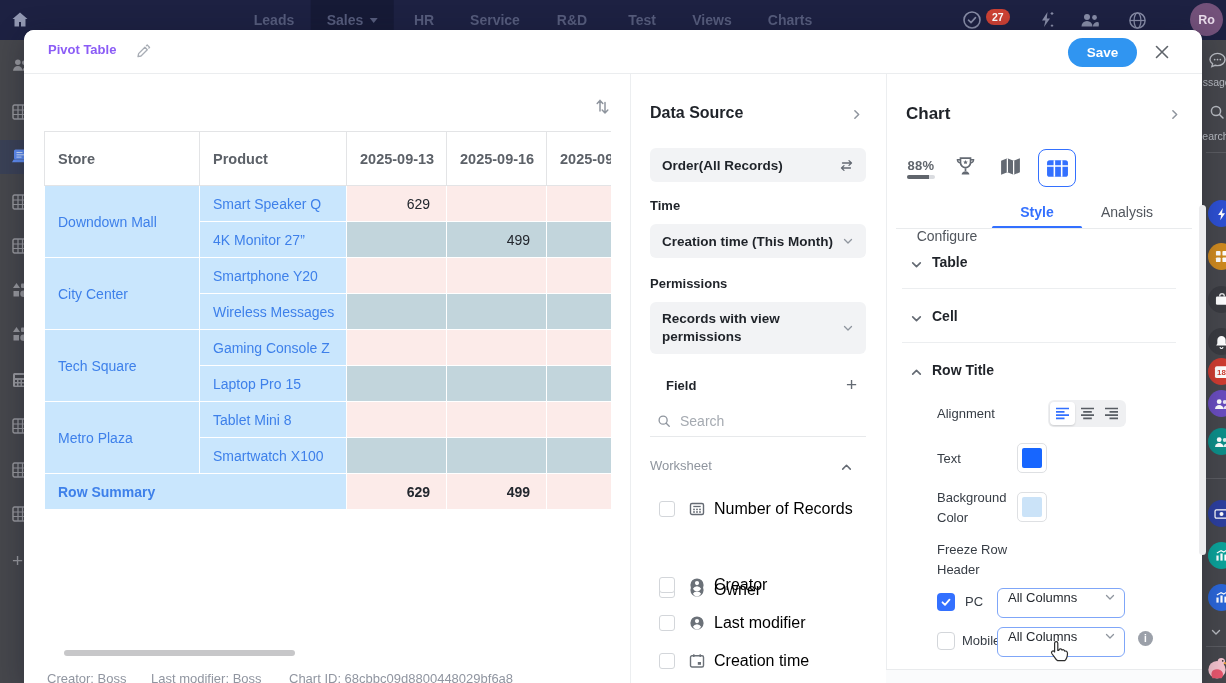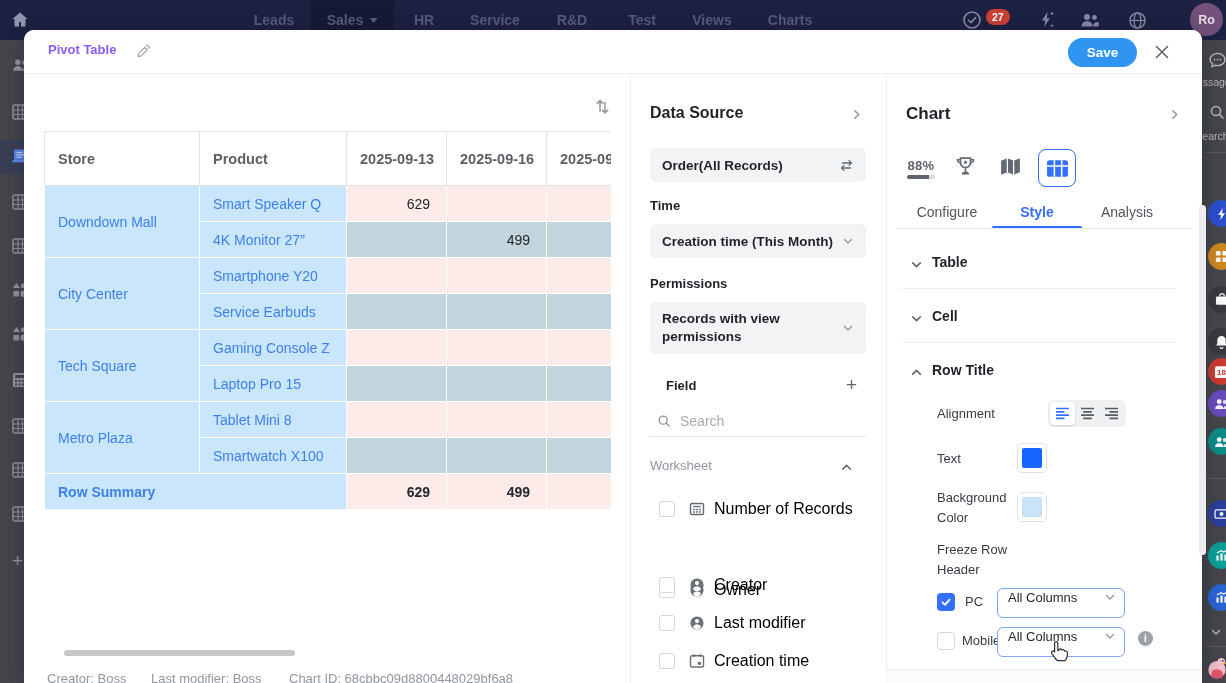--- a/index.html
+++ b/index.html
@@ -369,21 +369,21 @@
             <td class="val"></td>
           </tr>
           <tr class="odd">
             <td class="store" rowspan="2">City Center</td>
             <td class="product">Smartphone Y20</td>
             <td class="val"></td>
             <td class="val"></td>
             <td class="val"></td>
           </tr>
           <tr class="even">
-            <td class="product">Service Earbuds</td>
+            <td class="product">Wireless Messages</td>
             <td class="val"></td>
             <td class="val"></td>
             <td class="val"></td>
           </tr>
           <tr class="odd">
             <td class="store" rowspan="2">Tech Square</td>
             <td class="product">Gaming Console Z</td>
             <td class="val"></td>
             <td class="val"></td>
             <td class="val"></td>
@@ -552,21 +552,21 @@
         <path d="M2 4.5 8 2l6 2.5L20 2v13.5L14 18l-6-2.5L2 18z" fill="#646a73"></path>
         <path d="M8 2v13.5M14 4.5V18" stroke="#fff" stroke-width="1.2"></path>
       </svg></span>
   <div class="ct-item t-table-box">
     <svg width="23" height="19" viewBox="0 0 22 18">
         <rect x="1" y="1" width="20" height="16" rx="2.5" fill="#3370ff"></rect>
         <path d="M1 6.6h20M8 6.6V17M15 6.6V17M8 1v5.6M15 1v5.6" stroke="#fff" stroke-width="1.5"></path>
       </svg>
   </div>
 
-  <span class="tab" style="left:923px;">Configure</span>
+  <span class="tab" style="left:923px;margin-top:24px;">Configure</span>
   <span class="tab active" style="left:1013px;">Style</span>
   <span class="tab" style="left:1103px;">Analysis</span>
   <div class="tab-underline"></div>
   <div class="tab-border"></div>
 
   <span class="sec-chev" style="top:227px;"><svg width="13" height="13" viewBox="0 0 12 12">
         <path d="M2.5 4.5 6 8l3.5-3.5" fill="none" stroke="#646a73" stroke-width="1.5" stroke-linecap="round" stroke-linejoin="round"></path>
       </svg></span>
   <span class="sec-h" style="top:224px;">Table</span>
   <div class="sec-div" style="top:258px;"></div>

